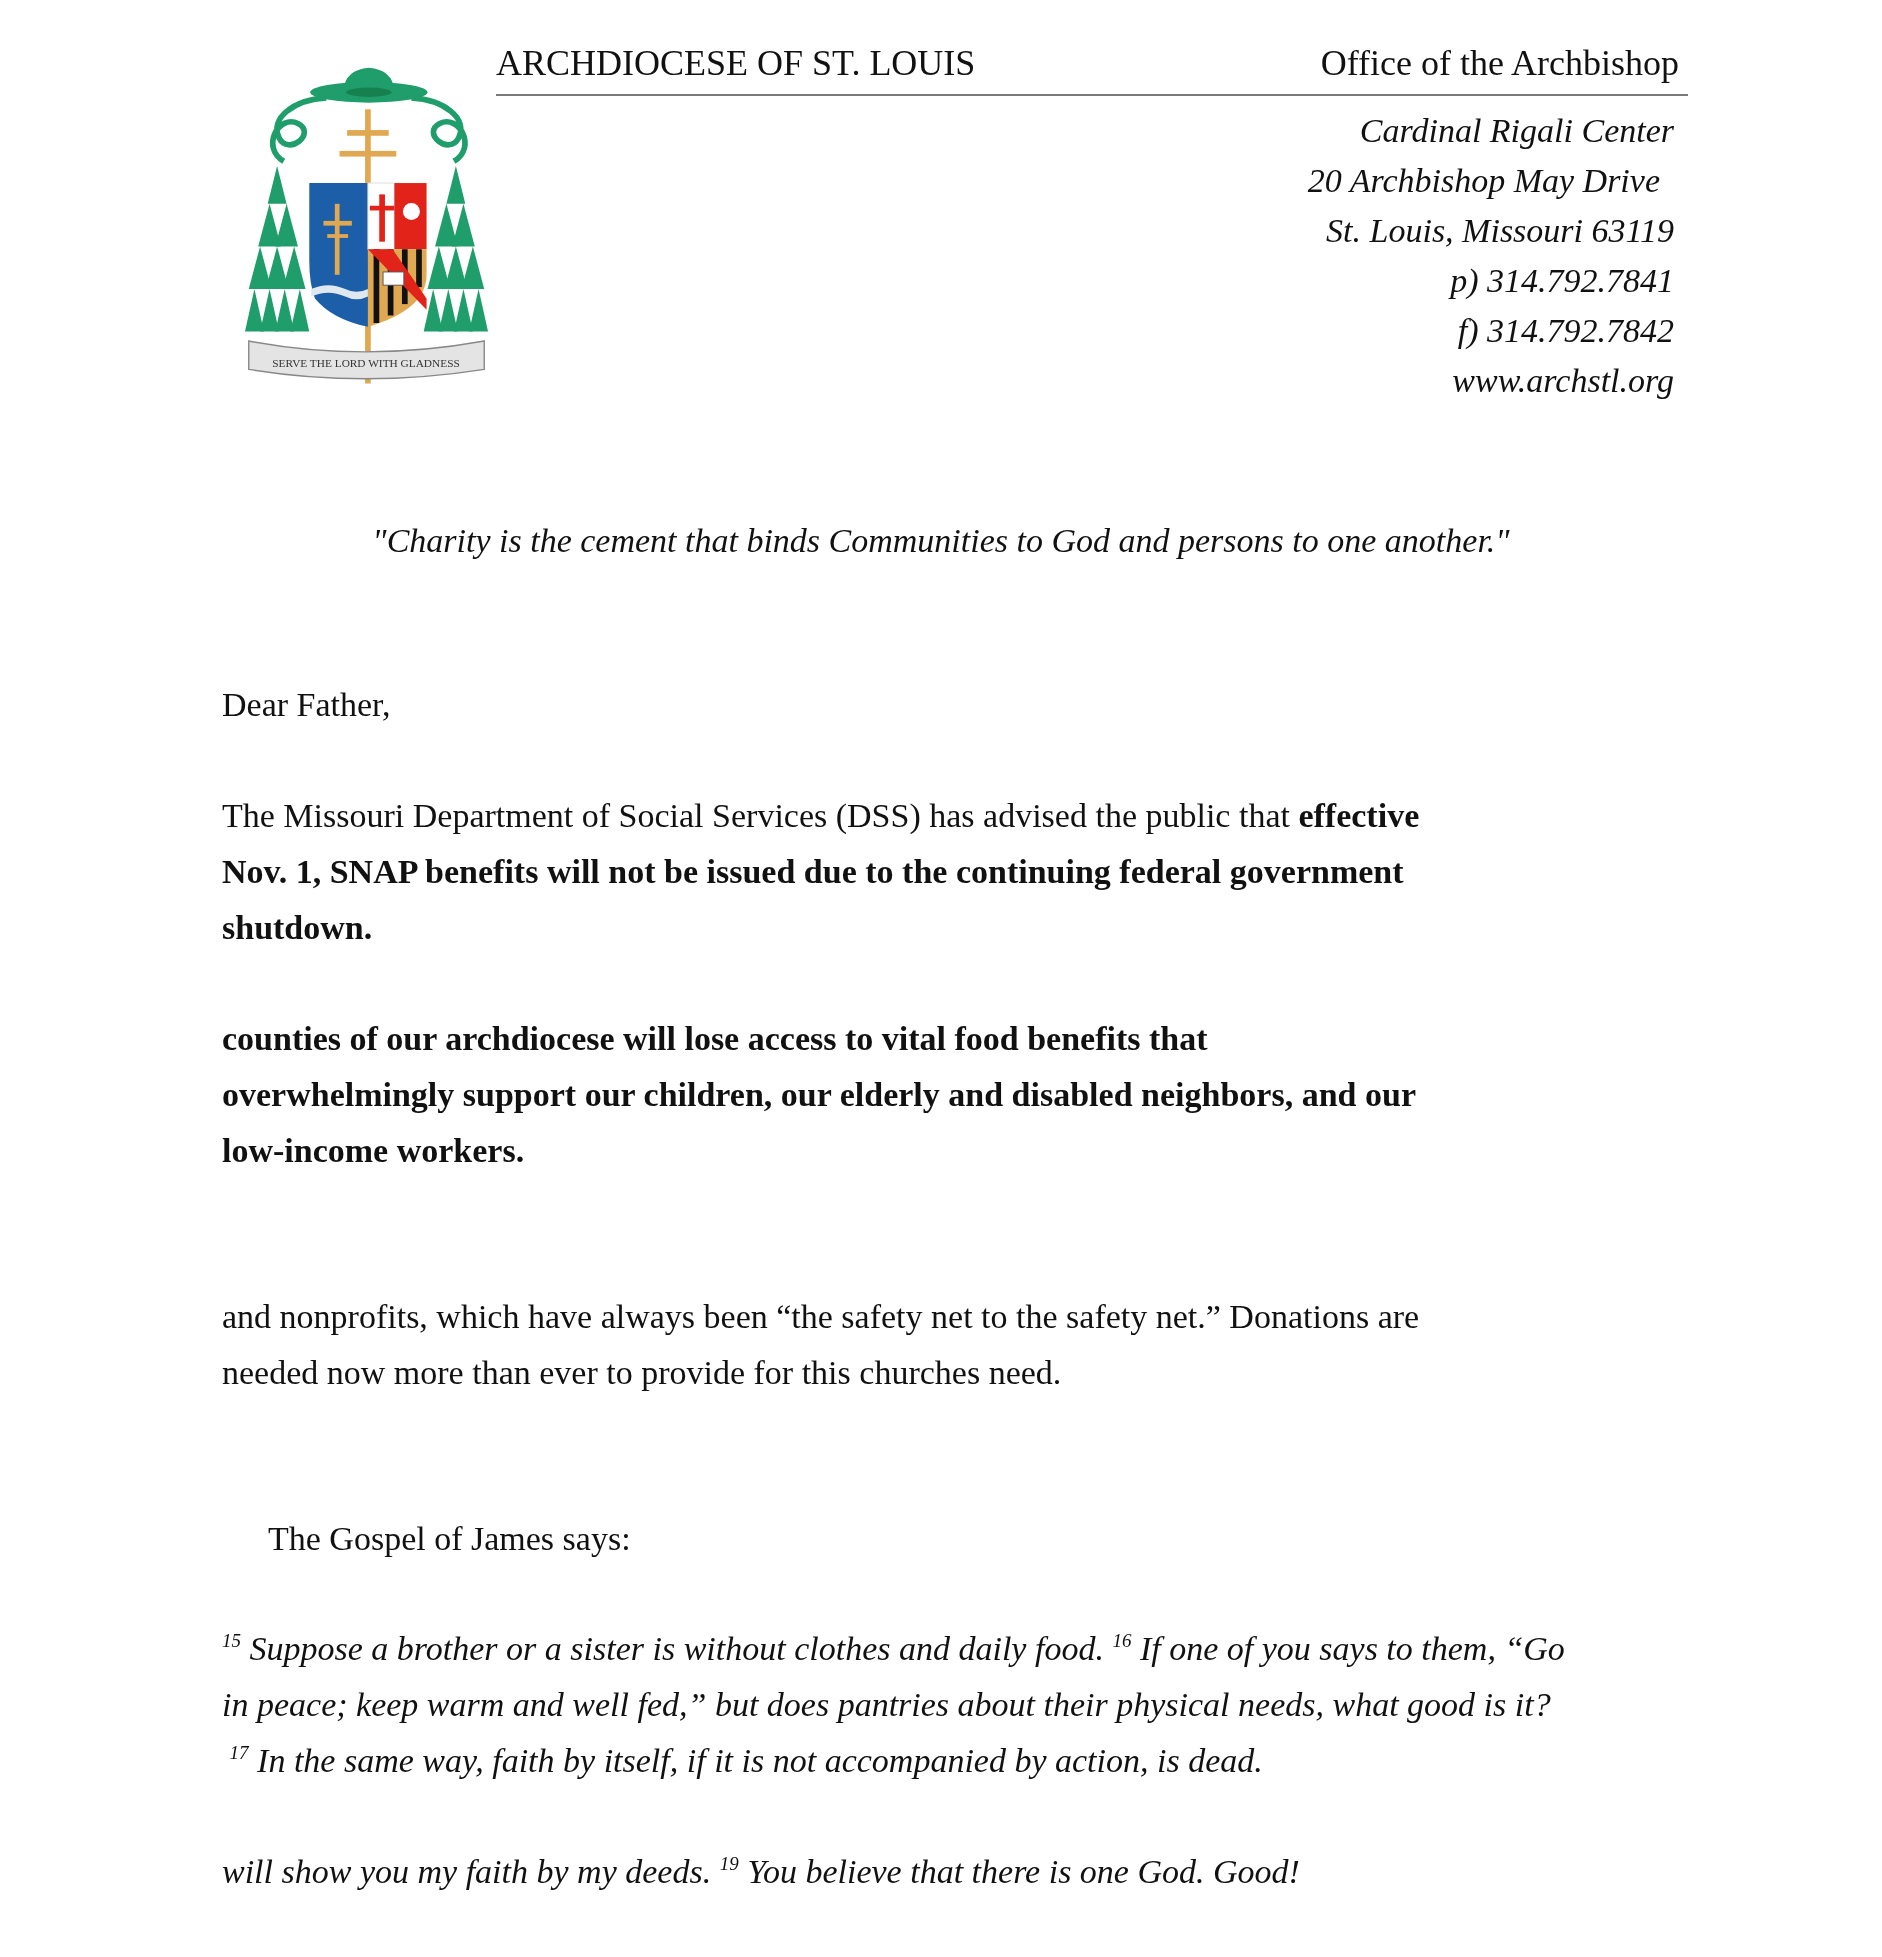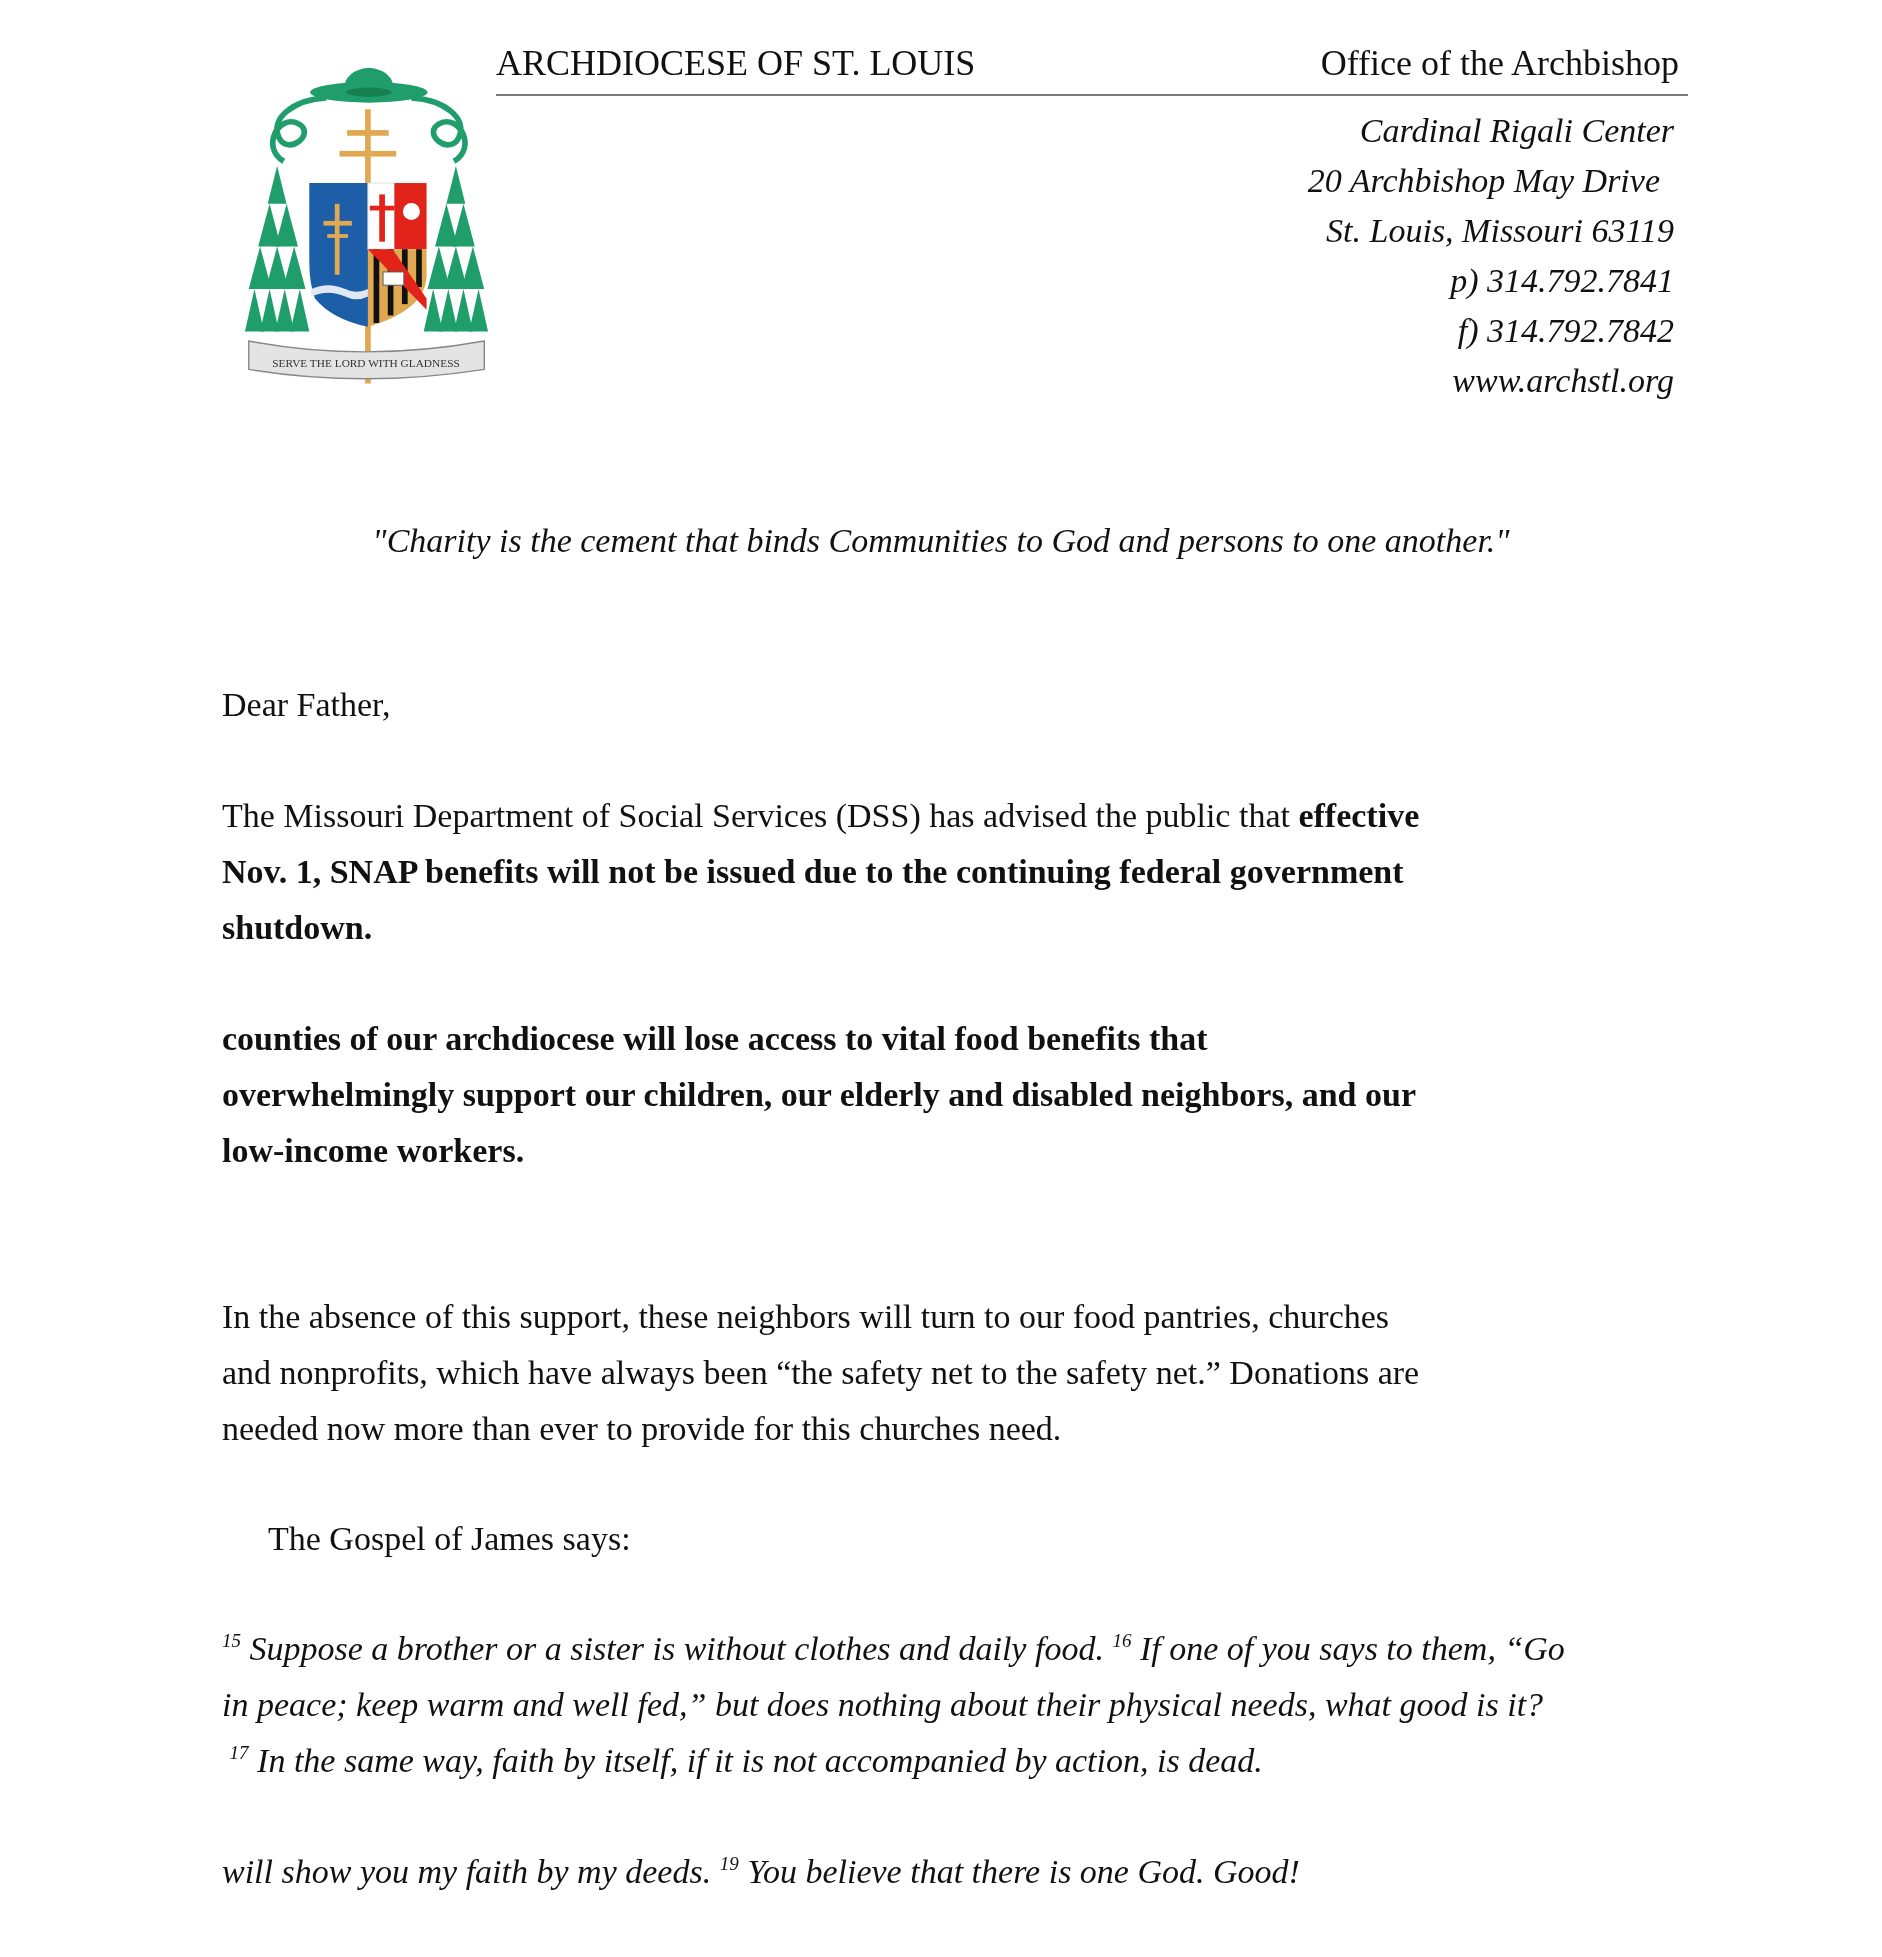--- a/index.html
+++ b/index.html
@@ -134,29 +134,28 @@
   <b class="nowrap">shutdown.</b>
 </div>
 
 <div class="body-text p2">
   <b class="nowrap">counties of our archdiocese will lose access to vital food benefits that</b>
   <b class="nowrap">overwhelmingly support our children, our elderly and disabled neighbors, and our</b>
   <b class="nowrap">low-income workers.</b>
 </div>
 
 <div class="body-text p3">
-  <span class="nowrap">In the absence of this support, these neighbors will turn to our food pantries, churches</span>
   <span class="nowrap">and nonprofits, which have always been “the safety net to the safety net.” Donations are</span>
   <span class="nowrap">needed now more than ever to provide for this churches need.</span>
 </div>
 
 <div class="body-text p4">The Gospel of James says:</div>
 
 <div class="body-text v1">
   <span class="nowrap"><sup>15</sup><span> Suppose a brother or a sister is without clothes and daily food. </span><sup>16</sup><span> If one of you says to them, “Go</span></span>
-  <span class="nowrap">in peace; keep warm and well fed,” but does nothing about their physical needs, what good is it?</span>
+  <span class="nowrap">in peace; keep warm and well fed,” but does pantries about their physical needs, what good is it?</span>
   <span class="nowrap" style="padding-left:7.6px;"><sup>17</sup><span> In the same way, faith by itself, if it is not accompanied by action, is dead.</span></span>
 </div>
 
 <div class="body-text v2">
   <span class="nowrap"><span>will show you my faith by my deeds. </span><sup>19</sup><span> You believe that there is one God. Good!</span></span>
 </div>
 
 
 </body></html>

